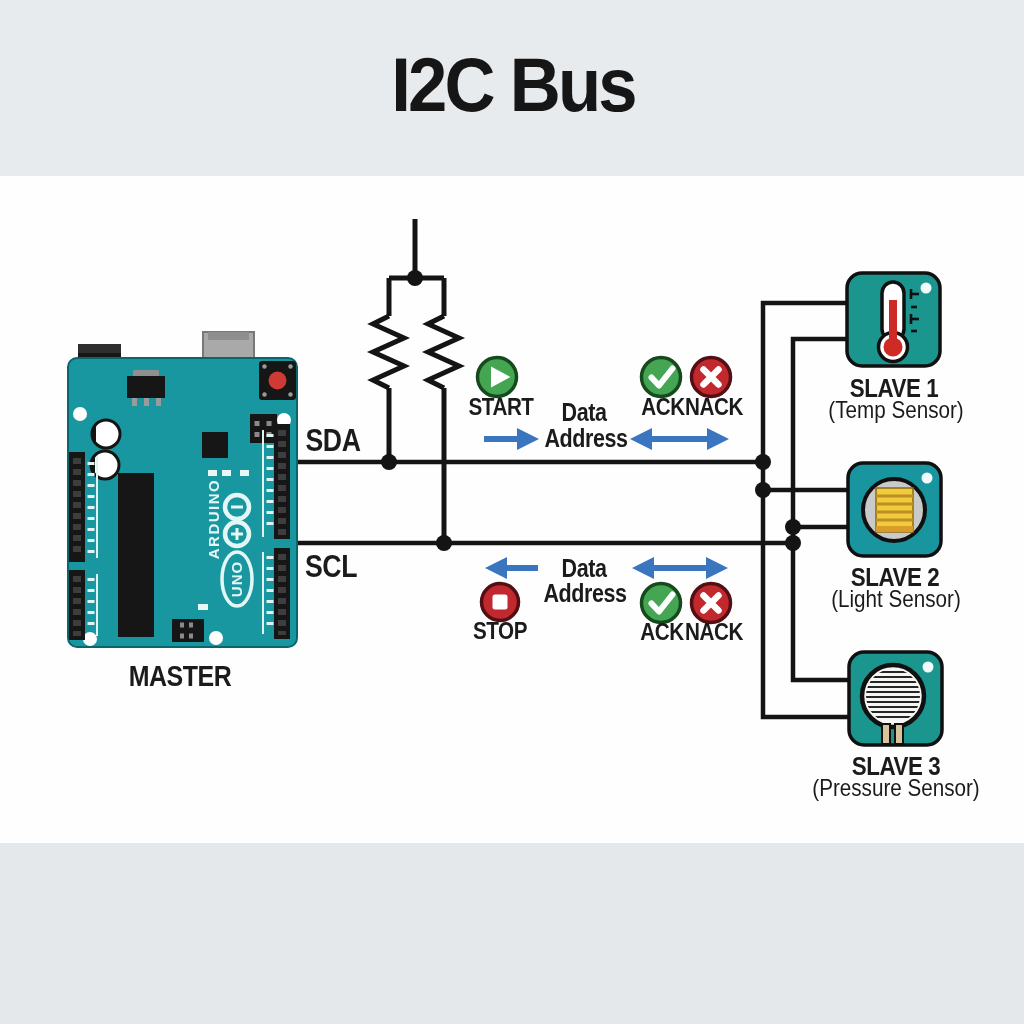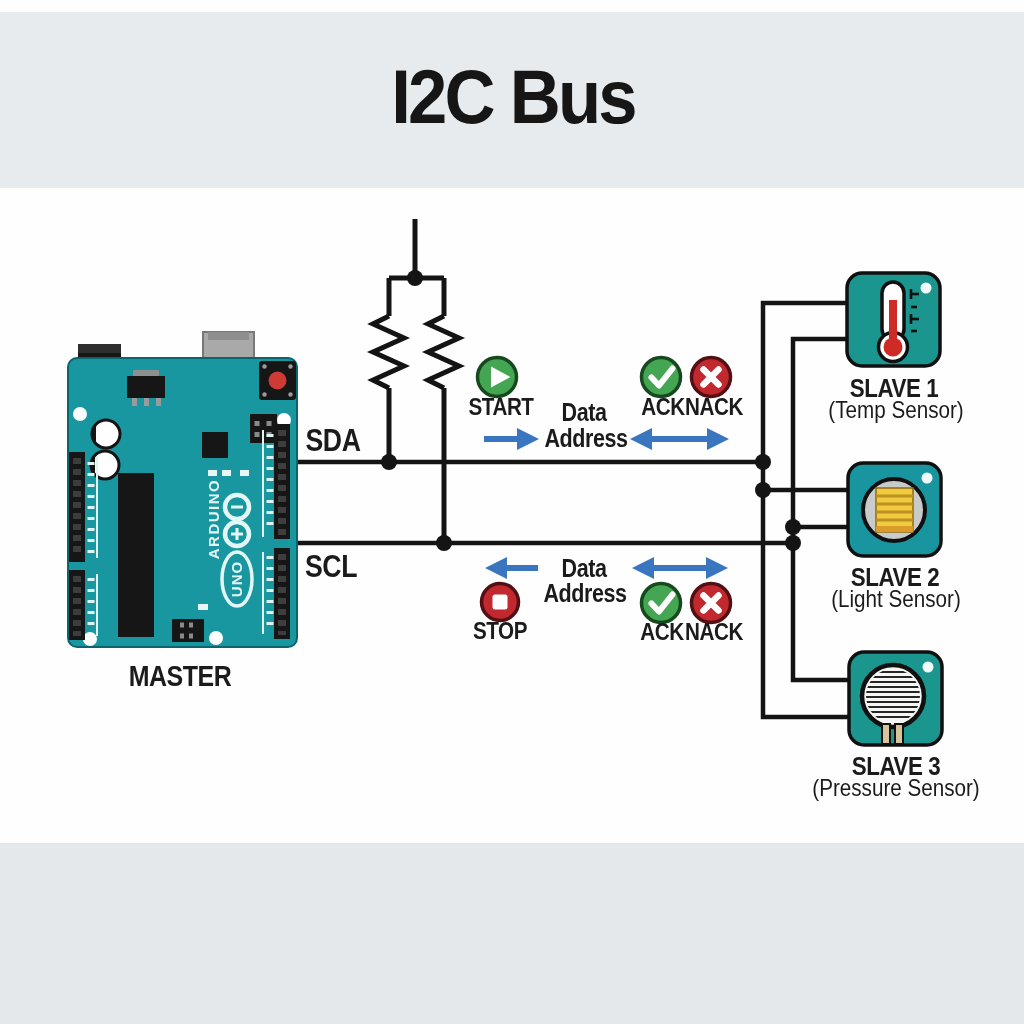--- a/index.html
+++ b/index.html
@@ -1,19 +1,19 @@
 <!DOCTYPE html>
 <html><head>
 <meta charset="utf-8">
 <style>
   html,body{margin:0;padding:0;background:#fff;}
   .canvas{position:relative;width:1024px;height:1024px;overflow:hidden;background:#fefefe;
           font-family:"Liberation Sans",sans-serif;}
   .band{position:absolute;left:0;width:1024px;}
-  .band.top{top:12px;height:176px;background:#e8ebed;}
+  .band.top{top:0;height:176px;background:#e8ebed;}
   .band.bottom{top:843px;height:181px;background:#e4e8ea;}
   .title{position:absolute;left:513px;top:84px;transform:translate(-50%,-50%) scaleX(.93);
          font-size:76px;font-weight:700;letter-spacing:-3px;color:#161616;white-space:nowrap;}
   svg.overlay{position:absolute;left:0;top:0;width:1024px;height:1024px;}
   .lbl{position:absolute;transform:translate(-50%,-50%) scaleX(.86);transform-origin:center;
        font-weight:700;color:#1b1b1b;white-space:nowrap;letter-spacing:-.5px;}
   .s24{font-size:24px;} .s25{font-size:25px;} .s26{font-size:26px;} .s28{font-size:29px;} .s30{font-size:31px;}
   .reg{font-weight:400;letter-spacing:0;}
 </style>
 </head>

